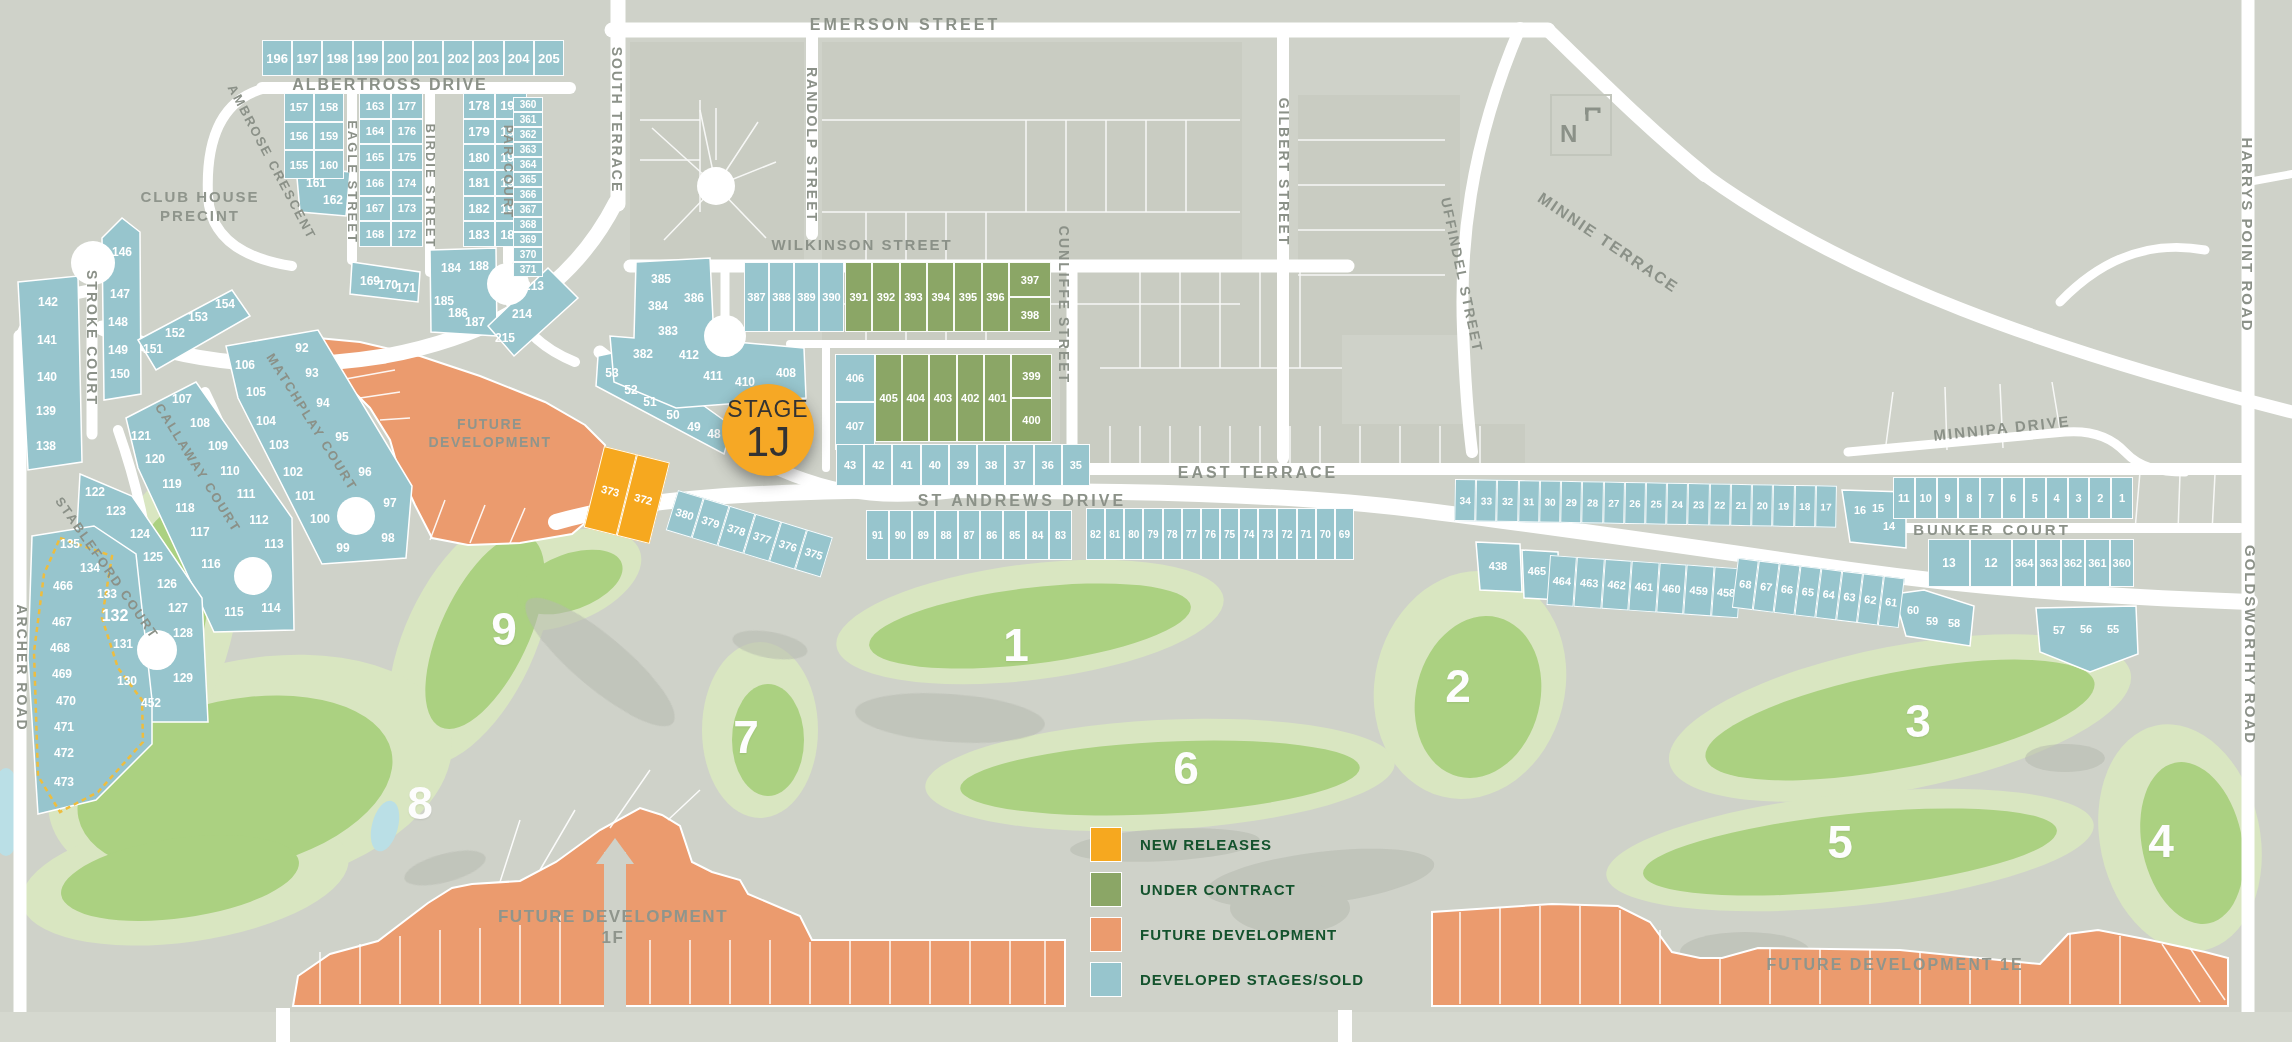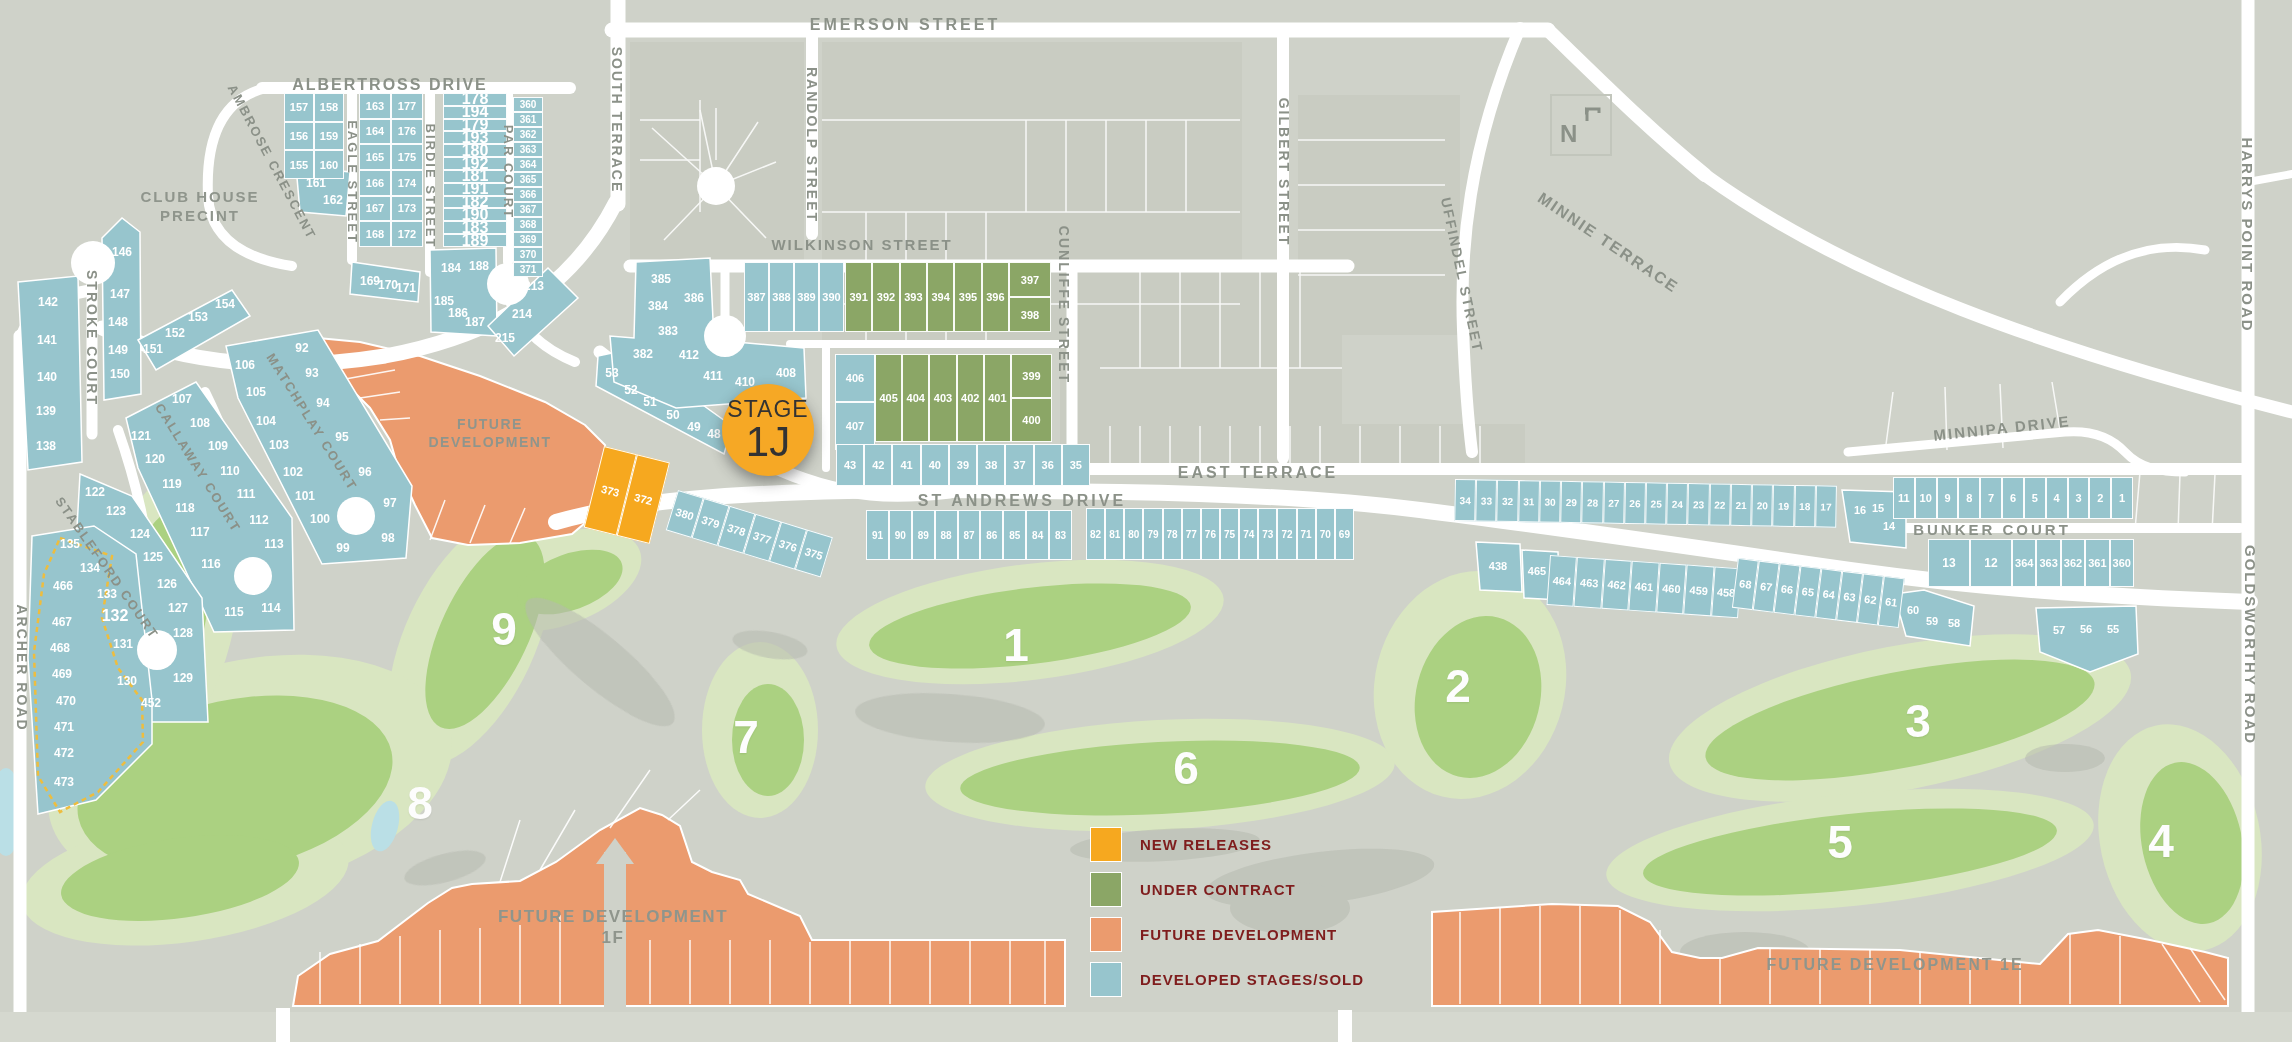--- a/index.html
+++ b/index.html
@@ -24,21 +24,21 @@
                display:flex;flex-direction:column;align-items:center;justify-content:center;color:#333;}
   #stage-badge .l1{font-size:23px;letter-spacing:1px;line-height:1;}
   #stage-badge .l2{font-size:42px;line-height:1;}
   #north-box{position:absolute;left:1550px;top:94px;width:58px;height:58px;border:2px solid #c2c6bc;
              z-index:4;}
   #north-box .n{position:absolute;left:8px;bottom:6px;font-size:24px;font-weight:bold;color:#8b9188;}
   #north-box svg{position:absolute;right:7px;top:7px;}
   #legend{position:absolute;left:1090px;top:827px;z-index:6;display:flex;flex-direction:column;gap:10px;}
   .legend-item{display:flex;align-items:center;gap:18px;}
   .legend-swatch{width:30px;height:33px;border:1px solid #fff;}
-  .legend-label{font-size:15px;font-weight:bold;color:#7f1d1d;letter-spacing:1px;}
+  .legend-label{font-size:15px;font-weight:bold;color:#14532d;letter-spacing:1px;}
 </style>
 </head>
 <body>
 
 <div id="map">
 
   <svg id="base-art" width="2292" height="1042" viewBox="0 0 2292 1042">
     <rect x="0" y="0" width="2292" height="1042" fill="#cfd2c9"></rect>
 
     <g fill="#c9ccc2">
@@ -190,20 +190,32 @@
 
     <rect x="604" y="852" width="22" height="158" fill="#cfd2c9"></rect>
     <polygon points="596,864 615,838 634,864" fill="#cfd2c9"></polygon>
 
     <rect x="0" y="1012" width="2292" height="30" fill="#d5d8cf"></rect>
     <rect x="276" y="1008" width="14" height="34" fill="#ffffff"></rect>
     <rect x="1338" y="1010" width="14" height="32" fill="#ffffff"></rect>
   </svg>
 
   <div id="lots-layer">
+      <div class="lot-grid" style="left: 262px; top: 40px; width: 302px; height: 36px; grid-template-columns: repeat(10, 1fr); font-size: 13px;">
+        <div class="lot-cell">196</div>
+        <div class="lot-cell">197</div>
+        <div class="lot-cell">198</div>
+        <div class="lot-cell">199</div>
+        <div class="lot-cell">200</div>
+        <div class="lot-cell">201</div>
+        <div class="lot-cell">202</div>
+        <div class="lot-cell">203</div>
+        <div class="lot-cell">204</div>
+        <div class="lot-cell">205</div>
+      </div>
       <div class="lot-grid" style="left: 284px; top: 93px; width: 60px; height: 86px; grid-template-columns: repeat(2, 1fr); font-size: 11px;">
         <div class="lot-cell">157</div>
         <div class="lot-cell">158</div>
         <div class="lot-cell">156</div>
         <div class="lot-cell">159</div>
         <div class="lot-cell">155</div>
         <div class="lot-cell">160</div>
       </div>
       <div class="lot-grid" style="left: 359px; top: 93px; width: 64px; height: 154px; grid-template-columns: repeat(2, 1fr); font-size: 11px;">
         <div class="lot-cell">163</div>
@@ -212,21 +224,21 @@
         <div class="lot-cell">176</div>
         <div class="lot-cell">165</div>
         <div class="lot-cell">175</div>
         <div class="lot-cell">166</div>
         <div class="lot-cell">174</div>
         <div class="lot-cell">167</div>
         <div class="lot-cell">173</div>
         <div class="lot-cell">168</div>
         <div class="lot-cell">172</div>
       </div>
-      <div class="lot-grid" style="left: 443px; top: 93px; width: 64px; height: 154px; grid-template-columns: repeat(1, 1fr); font-size: 16px;">
+      <div class="lot-grid" style="left: 463px; top: 93px; width: 64px; height: 154px; grid-template-columns: repeat(2, 1fr); font-size: 13px;">
         <div class="lot-cell">178</div>
         <div class="lot-cell">194</div>
         <div class="lot-cell">179</div>
         <div class="lot-cell">193</div>
         <div class="lot-cell">180</div>
         <div class="lot-cell">192</div>
         <div class="lot-cell">181</div>
         <div class="lot-cell">191</div>
         <div class="lot-cell">182</div>
         <div class="lot-cell">190</div>

